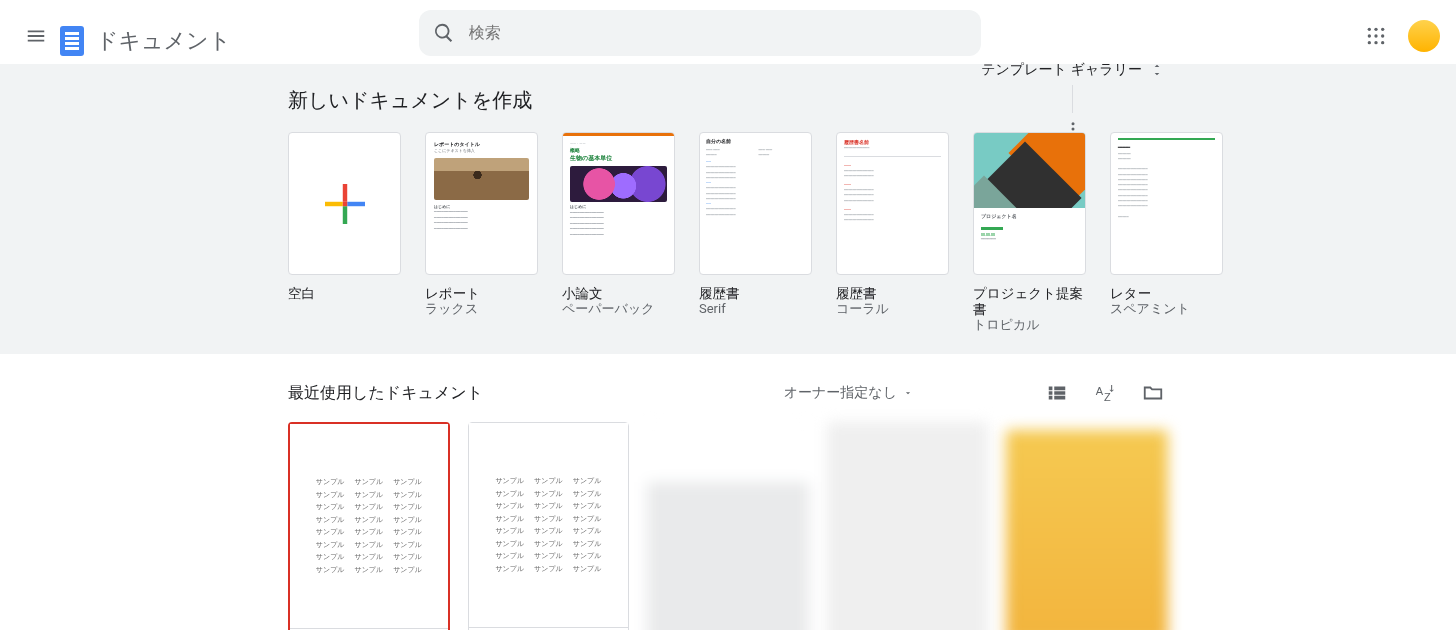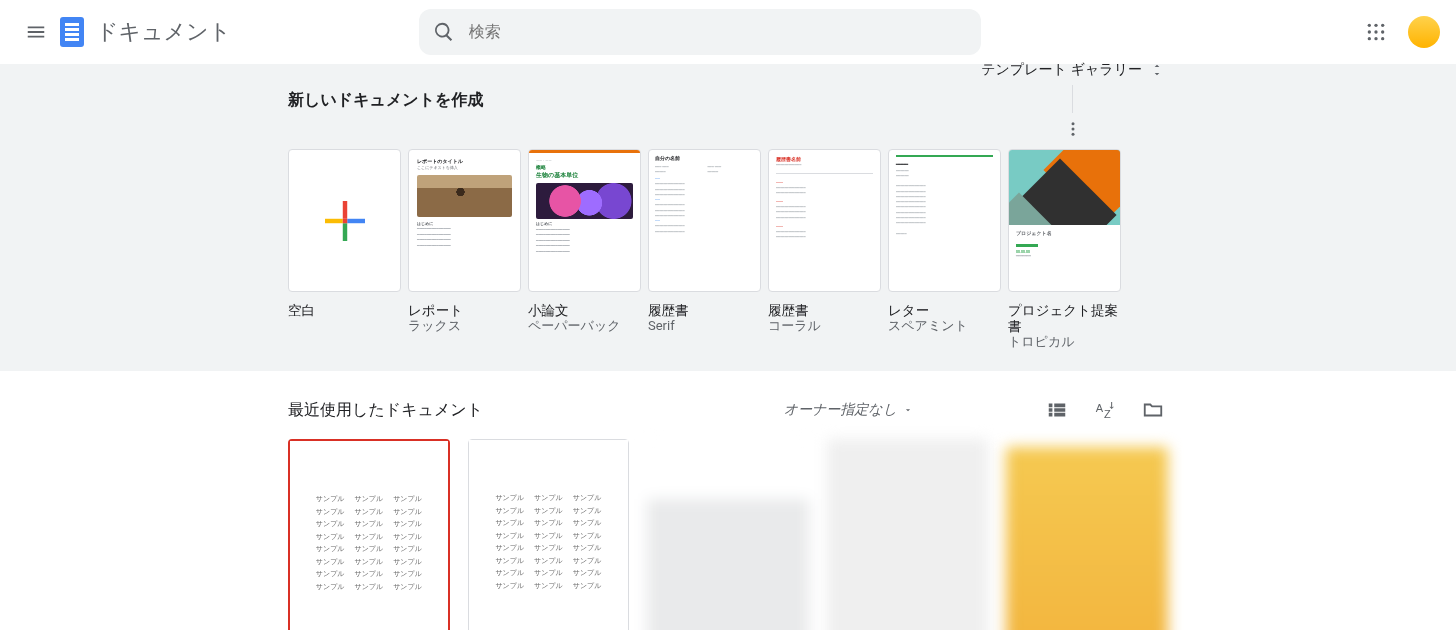--- a/index.html
+++ b/index.html
@@ -1,39 +1,39 @@
 <!DOCTYPE html>
 <html><head>
 <meta charset="utf-8">
 <style>
   * { box-sizing: border-box; margin: 0; padding: 0; }
   body { font-family: "Roboto", Arial, sans-serif; background: #fff; color: #202124; width:1456px; }
   
-  .header { display:flex; align-items:center; padding:8px 16px; height:64px; background:#fff; }
+  .header { display:flex; align-items:flex-end; padding:8px 16px; height:64px; background:#fff; }
   .menu-btn { width:40px; height:40px; border:none; background:none; display:flex; align-items:center; justify-content:center; cursor:pointer; border-radius:50%; }
   .logo-box{display:flex;align-items:center;margin-left:4px;}
   .logo-icon{width:24px;height:30px;background:#4285f4;border-radius:3px;position:relative;margin-right:12px;}
   .logo-icon::before{content:"";position:absolute;left:5px;top:6px;width:14px;height:2.5px;background:#fff;box-shadow:0 5px 0 #fff,0 10px 0 #fff,0 15px 0 #fff;}
   .app-name{font-size:22px;color:#5f6368;}
   .search-wrap{flex:0 0 562px;margin-left:auto;margin-right:auto;height:46px;background:#f1f3f4;border-radius:12px;display:flex;align-items:center;padding:0 14px;}
   .search-icon{color:#5f6368;margin-right:14px;}
   .search-input{border:none;background:transparent;outline:none;font-size:16px;color:#5f6368;flex:1;}
   .header-right{display:flex;align-items:center;gap:12px;margin-left:auto;}
   .apps-btn{width:40px;height:40px;border:none;background:none;border-radius:50%;display:flex;align-items:center;justify-content:center;cursor:pointer;}
   .avatar{width:32px;height:32px;border-radius:50%;background:linear-gradient(#ffd24c,#ffb300);}
   
   .template-strip{background:#f1f3f4;padding:16px 0 20px;}
   .strip-inner{width:880px;margin:0 auto;}
   .strip-head{display:flex;align-items:center;height:40px;}
-  .strip-title{font-size:16px;color:#202124;font-weight:bold;}
+  .strip-title{font-size:20px;color:#202124;}
   .strip-right{margin-left:auto;display:flex;align-items:center;gap:0;flex-direction:column;}
   .gallery-btn{border:none;background:none;font-size:14px;color:#202124;display:flex;align-items:center;gap:8px;cursor:pointer;padding:6px 4px;}
   .vsep{width:1px;height:28px;background:#dadce0;}
   .dots-btn{width:32px;height:32px;border:none;background:none;border-radius:50%;cursor:pointer;display:flex;align-items:center;justify-content:center;}
-  .strip-grid{display:flex;gap:7px;margin-top:29px;}
+  .strip-grid{display:flex;gap:24px;margin-top:12px;}
   .tpl{width:113px;}
   .tpl-thumb{width:113px;height:143px;background:#fff;border:1px solid #dadce0;border-radius:4px;cursor:pointer;overflow:hidden;position:relative;}
   .tpl-title{font-size:13.5px;color:#202124;margin-top:10px;line-height:1.2;}
   .tpl-sub{font-size:13px;color:#5f6368;line-height:1.3;}
   
   .plus{position:absolute;inset:0;display:flex;align-items:center;justify-content:center;}
   .plus svg{width:40px;height:40px;}
   
   .lux .topline{height:3px;background:#e8710a;}
   .lux-pad{padding:5px 7px;font-size:4px;color:#5f6368;line-height:1.4;}
@@ -72,21 +72,21 @@
   .trop-band .sh2{position:absolute;right:-20px;top:-20px;width:80px;height:80px;background:#e8710a;transform:rotate(45deg);}
   .trop-band .sh3{position:absolute;right:20px;bottom:-30px;width:80px;height:80px;background:#303030;transform:rotate(45deg);}
   .trop-band .sh4{position:absolute;left:-20px;bottom:-40px;width:60px;height:60px;background:#7aa59a;transform:rotate(45deg);}
   .trop-pad{padding:5px 7px;font-size:5px;font-weight:600;color:#5f6368;}
   .trop-line{height:3px;width:22px;background:#34a853;margin:8px 0 3px;}
   .trop-cap{font-size:3.5px;color:#34a853;font-weight:600;}
   
   .recent{width:880px;margin:24px auto;}
   .recent-head{display:flex;align-items:center;margin:0 0 14px;gap:31px;}
   .recent-title{font-size:16px;}
-  .owner-sel{margin-left:auto;border:none;background:none;font-size:14px;color:#5f6368;display:flex;align-items:center;gap:6px;cursor:pointer;font-style:italic;}
+  .owner-sel{margin-left:auto;border:none;background:none;font-size:14px;color:#5f6368;display:flex;align-items:center;gap:6px;cursor:pointer;}
   .recent-tools{display:flex;align-items:center;gap:18px;margin-left:98px;}
   .tool-btn{border:none;background:none;cursor:pointer;color:#5f6368;padding:4px;display:flex;}
   .recent-grid{display:flex;gap:18px;}
   .doc-card{width:164px;border:1px solid #dadce0;border-radius:4px;cursor:pointer;display:flex;flex-direction:column;font-family:Arial,sans-serif;}
   .doc-card.selected{border:2px solid #d93025;}
   .doc-preview{height:204px;background:#fff;display:flex;align-items:center;justify-content:center;padding:30px 18px;font-size:7px;color:#6a6a6a;line-height:1.5;}
   .doc-preview .grid3{display:grid;grid-template-columns:repeat(3,auto);gap:2px 10px;}
   .doc-foot{border-top:1px solid #dadce0;padding:10px 12px;}
   
   .placeholder-col{width:164px;display:flex;flex-direction:column;filter:blur(7px);}
@@ -237,47 +237,47 @@
           <div class="red">──</div>
               <div class="fineprint">━━━━━━━━━━━━━━<br>━━━━━━━━━━━━━━</div>
         </div>
           </div>
         <div class="tpl-title">履歴書</div>
         <div class="tpl-sub">コーラル</div>
       </div>
 
       <div class="tpl">
         <div class="tpl-thumb">
-            <div class="mint-pad">
-          <div class="mint-top"></div>
-          <div class="big">━━━━</div><div class="fineprint">━━━━━━<br>━━━━━━</div><br>
-          <div class="fineprint">━━━━━━━━━━━━━━<br>━━━━━━━━━━━━━━<br>━━━━━━━━━━━━━━<br>━━━━━━━━━━━━━━<br>━━━━━━━━━━━━━━<br>━━━━━━━━━━━━━━<br>━━━━━━━━━━━━━━<br>━━━━━━━━━━━━━━<br><br>━━━━━</div>
-        </div>
-          </div>
-        <div class="tpl-title">レター</div>
-        <div class="tpl-sub">スペアミント</div>
-      </div>
-
-      <div class="tpl">
-        <div class="tpl-thumb">
           <div class="trop-band">
               <div class="sh1"></div>
               <div class="sh2"></div>
               <div class="sh3"></div>
               <div class="sh4"></div>
             </div>
           <div class="trop-pad">
             <div>プロジェクト名</div>
             <div class="trop-line"></div>
             <div class="trop-cap">00.00.00</div>
             <div class="fineprint" style="font-size:3.5px;">━━━━━━━</div>
           </div>
         </div>
         <div class="tpl-title">プロジェクト提案書</div>
         <div class="tpl-sub">トロピカル</div>
+      </div>
+
+      <div class="tpl">
+        <div class="tpl-thumb">
+            <div class="mint-pad">
+          <div class="mint-top"></div>
+          <div class="big">━━━━</div><div class="fineprint">━━━━━━<br>━━━━━━</div><br>
+          <div class="fineprint">━━━━━━━━━━━━━━<br>━━━━━━━━━━━━━━<br>━━━━━━━━━━━━━━<br>━━━━━━━━━━━━━━<br>━━━━━━━━━━━━━━<br>━━━━━━━━━━━━━━<br>━━━━━━━━━━━━━━<br>━━━━━━━━━━━━━━<br><br>━━━━━</div>
+        </div>
+          </div>
+        <div class="tpl-title">レター</div>
+        <div class="tpl-sub">スペアミント</div>
       </div>
     </div>
   </div>
 </div>
 
 <div class="recent">
   <div class="recent-head">
     <span class="recent-title">最近使用したドキュメント</span>
     <button class="owner-sel">
       <span>オーナー指定なし</span>

